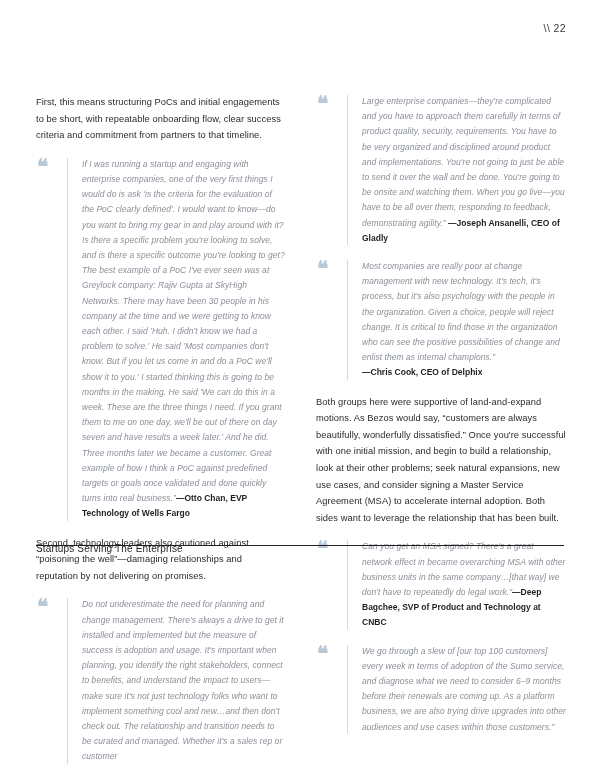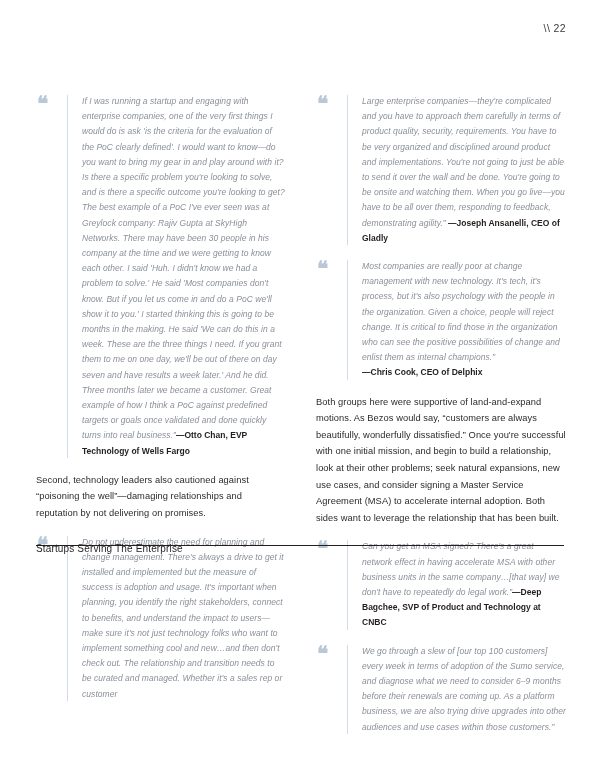--- a/index.html
+++ b/index.html
@@ -110,20 +110,21 @@
 <body>
 
 <div class="page">
 
   <div class="page-num">\\ 22</div>
 
   <div class="columns">
 
     <div class="col col-left">
 
+      <p class="body">First, this means structuring PoCs and initial engagements to be short, with repeatable onboarding flow, clear success criteria and commitment from partners to that timeline.</p>
 
       <div class="quote">
         <span class="qmark">❝</span>
         <span class="rule"></span>
         <div class="qtext"><span>If I was running a startup and engaging with enterprise companies, one of the very first things I would do is ask 'is the criteria for the evaluation of the PoC clearly defined'. I would want to know—do you want to bring my gear in and play around with it? Is there a specific problem you're looking to solve, and is there a specific outcome you're looking to get? The best example of a PoC I've ever seen was at Greylock company: Rajiv Gupta at SkyHigh Networks. There may have been 30 people in his company at the time and we were getting to know each other. I said 'Huh. I didn't know we had a problem to solve.' He said 'Most companies don't know. But if you let us come in and do a PoC we'll show it to you.' I started thinking this is going to be months in the making. He said 'We can do this in a week. These are the three things I need. If you grant them to me on one day, we'll be out of there on day seven and have results a week later.' And he did. Three months later we became a customer. Great example of how I think a PoC against predefined targets or goals once validated and done quickly turns into real business.”</span><b>—Otto Chan, EVP Technology of Wells Fargo</b></div>
       </div>
 
       <p class="body">Second, technology leaders also cautioned against “poisoning the well”—damaging relationships and reputation by not delivering on promises.</p>
 
 
@@ -148,21 +149,21 @@
         <span class="qmark">❝</span>
         <span class="rule"></span>
         <div class="qtext"><span>Most companies are really poor at change management with new technology. It's tech, it's process, but it's also psychology with the people in the organization. Given a choice, people will reject change. It is critical to find those in the organization who can see the positive possibilities of change and enlist them as internal champions.”</span><br><b>—Chris Cook, CEO of Delphix</b></div>
       </div>
 
       <p class="body">Both groups here were supportive of land-and-expand motions. As Bezos would say, “customers are always beautifully, wonderfully dissatisfied.” Once you're successful with one initial mission, and begin to build a relationship, look at their other problems; seek natural expansions, new use cases, and consider signing a Master Service Agreement (MSA) to accelerate internal adoption. Both sides want to leverage the relationship that has been built.</p>
 
       <div class="quote">
         <span class="qmark">❝</span>
         <span class="rule"></span>
-        <div class="qtext"><span>Can you get an MSA signed? There's a great network effect in having accelerate MSA with other business units in the same company…[that way] we don't have to repeatedly do legal work.”</span><b>—Deep Bagchee, SVP of Product and Technology at CNBC</b></div>
+        <div class="qtext"><span>Can you get an MSA signed? There's a great network effect in became overarching MSA with other business units in the same company…[that way] we don't have to repeatedly do legal work.”</span><b>—Deep Bagchee, SVP of Product and Technology at CNBC</b></div>
       </div>
 
       <div class="quote">
         <span class="qmark">❝</span>
         <span class="rule"></span>
         <div class="qtext"><span>We go through a slew of [our top 100 customers] every week in terms of adoption of the Sumo service, and diagnose what we need to consider 6–9 months before their renewals are coming up. As a platform business, we are also trying drive upgrades into other audiences and use cases within those customers.”</span></div>
       </div>
 
     </div>
   </div>

